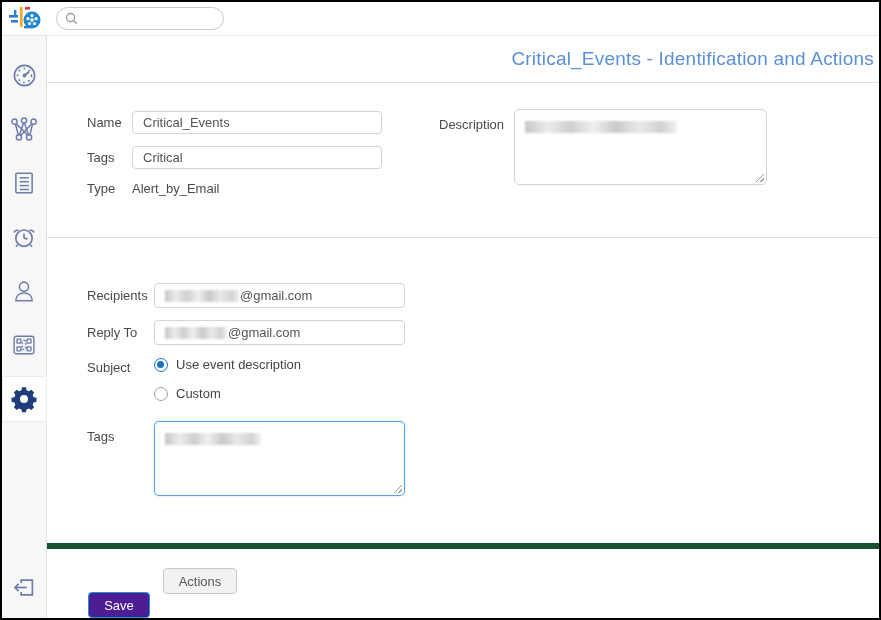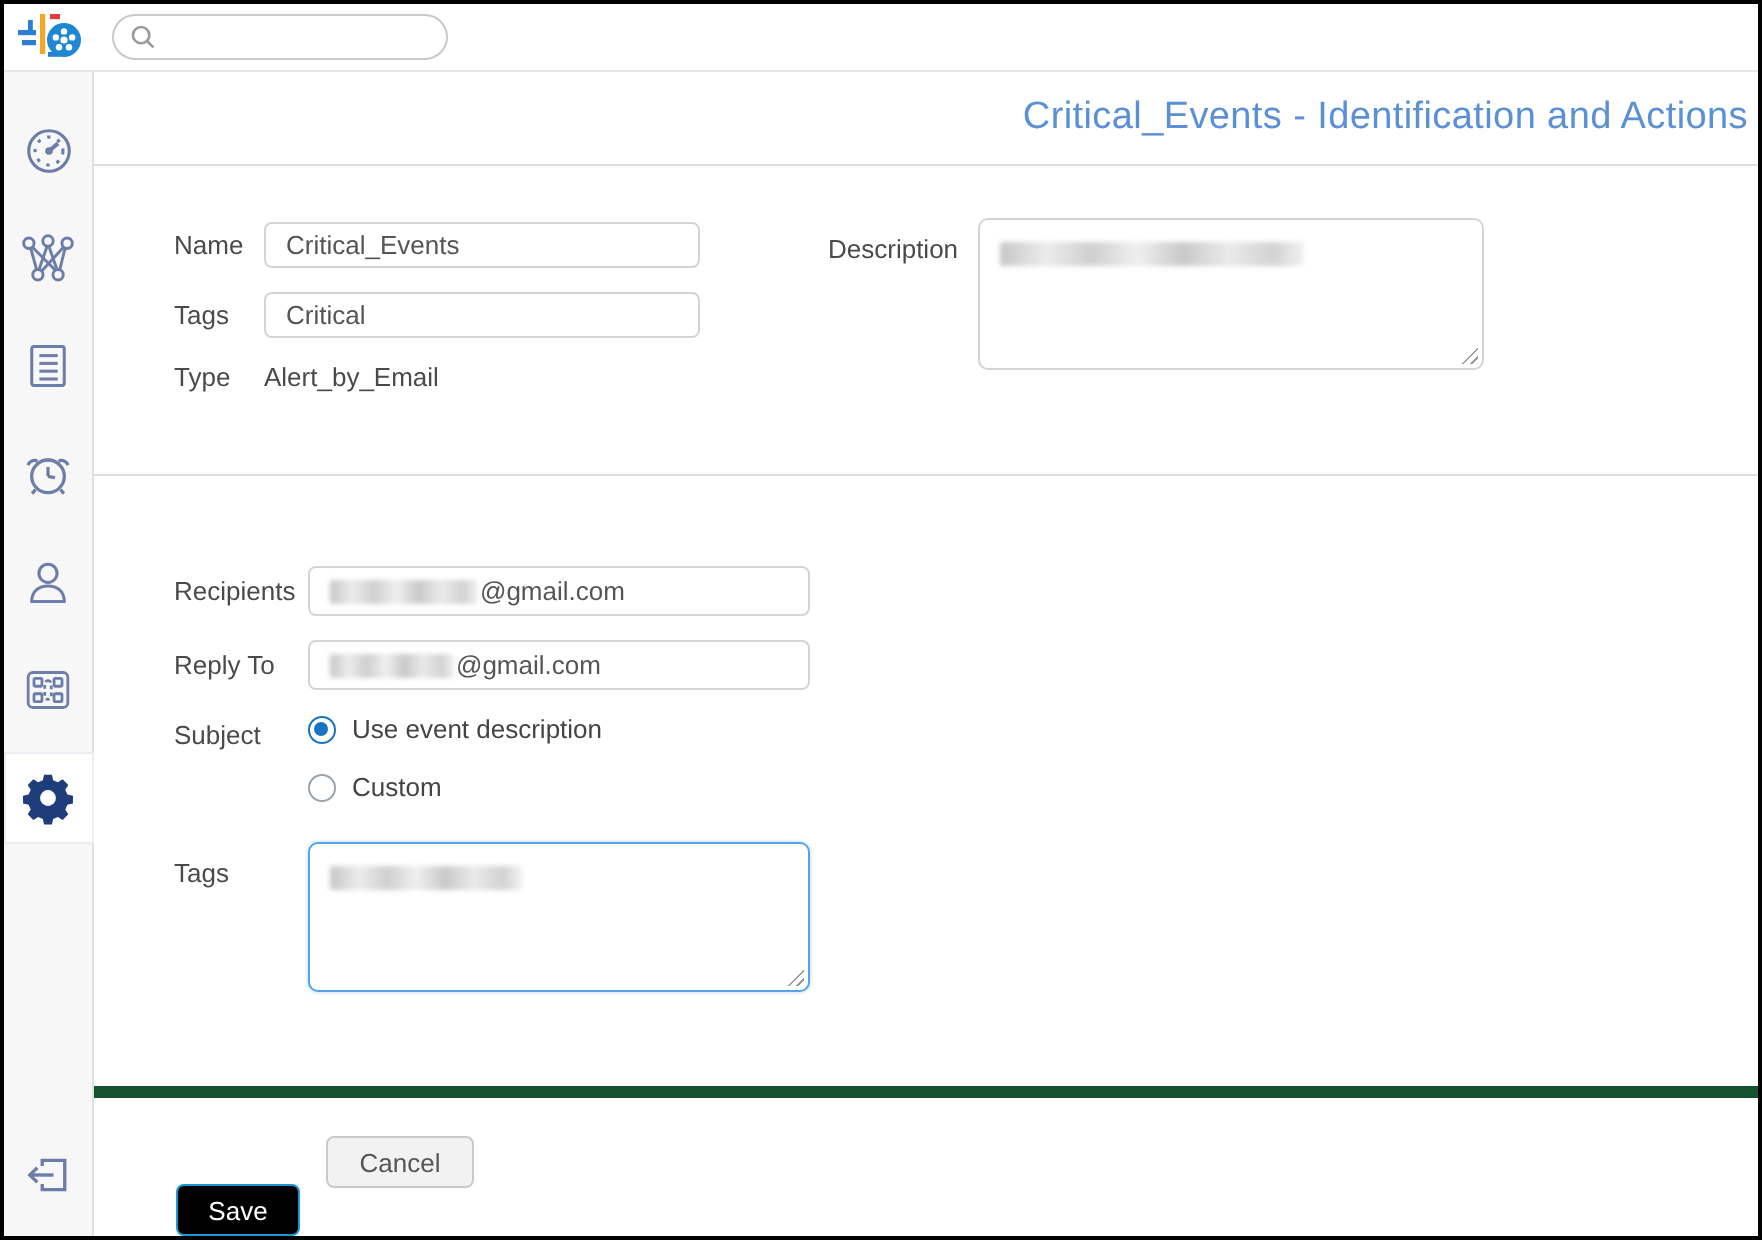--- a/index.html
+++ b/index.html
@@ -34,26 +34,26 @@
   .page-header { height:48px; border-bottom:1px solid #e0e0e0; display:flex; align-items:center; justify-content:flex-end; padding-right:5px; }
   .page-title { color:#5b8fd6; font-size:19px; letter-spacing:.2px; }
   .section-a { height:158px; border-bottom:1px solid #e0e0e0; position:relative; }
   .section-b { height:317px; border-bottom:6px solid #14532d; position:relative; }
   .footer { flex:1; padding:19px 0 0 41px; display:flex; align-items:flex-start; gap:13px; }
   
   .flabel { font-size:13px; color:#4a4a4a; }
   .row { display:flex; align-items:center; margin-bottom:12px; }
   .col-a { position:absolute; left:40px; top:28px; }
   .col-a .flabel { width:45px; flex:0 0 auto; }
-  .col-b { position:absolute; left:367px; top:26px; display:flex; }
+  .col-b { position:absolute; left:392px; top:26px; display:flex; }
   .col-b .flabel { width:75px; padding-top:8px; flex:0 0 auto; }
   .col-c { position:absolute; left:40px; top:45px; }
   .col-c .flabel { width:67px; flex:0 0 auto; }
   .textbox {
-    width:218px; height:23px; border:1px solid #d4d4d4; border-radius:4px; background:#fff;
+    width:250px; height:23px; border:1px solid #d4d4d4; border-radius:4px; background:#fff;
     font-size:13px; color:#555; display:flex; align-items:center; padding-left:10px;
     font-family:"Liberation Sans", sans-serif; outline:none;
   }
   .textbox.wide { width:251px; height:25px; }
   .type-value { font-size:13px; color:#4a4a4a; }
   .textarea {
     position:relative; border:1px solid #d4d4d4; border-radius:5px; background:#fff;
     padding:8px 10px; font-size:13px; color:#555;
   }
   .textarea.desc { width:253px; height:76px; }
@@ -70,21 +70,21 @@
   }
   .subject-block { display:flex; }
   .subject-block .flabel { width:67px; padding-top:3px; flex:0 0 auto; }
   .radio-row { display:flex; align-items:center; margin-bottom:14px; cursor:pointer; }
   .radio { width:14px; height:14px; border-radius:50%; border:1.5px solid #9aa2ab; margin-right:8px; position:relative; background:#fff; flex:0 0 auto; }
   .radio.on { border-color:#1a73c2; }
   .radio.on::after { content:""; position:absolute; left:2px; top:2px; width:7px; height:7px; border-radius:50%; background:#1a73c2; }
   .radio-label { font-size:13px; color:#444; }
   
   .btn { height:26px; border-radius:4px; font-size:13px; cursor:pointer; font-family:"Liberation Sans", sans-serif; }
-  .btn-save { width:62px; background:#000000; color:#fff; border:1px solid #1a98d5;margin-top:24px; }
+  .btn-save { width:62px; background:#4c1d95; color:#fff; border:1px solid #1a98d5;margin-top:24px; }
   .btn-cancel { width:74px; background:#f2f2f2; color:#555; border:1px solid #c9c9c9; }
 </style>
 </head>
 <body>
 
 <div id="app">
 
   <div class="topbar">
     <svg class="logo" viewBox="0 0 34 26">
       <rect x="1" y="9" width="9" height="2.6" fill="#2d7dd2"></rect>
@@ -251,18 +251,18 @@
             <div class="textarea body">
               <span class="redacted" style="width:96px"></span>
               <span class="resize-grip"></span>
             </div>
           </div>
         </div>
       </div>
 
       <div class="footer">
         <button class="btn btn-save">Save</button>
-        <button class="btn btn-cancel">Cancel</button>
+        <button class="btn btn-cancel">Actions</button>
       </div>
 
     </div>
   </div>
 </div>
 
 </body></html>

